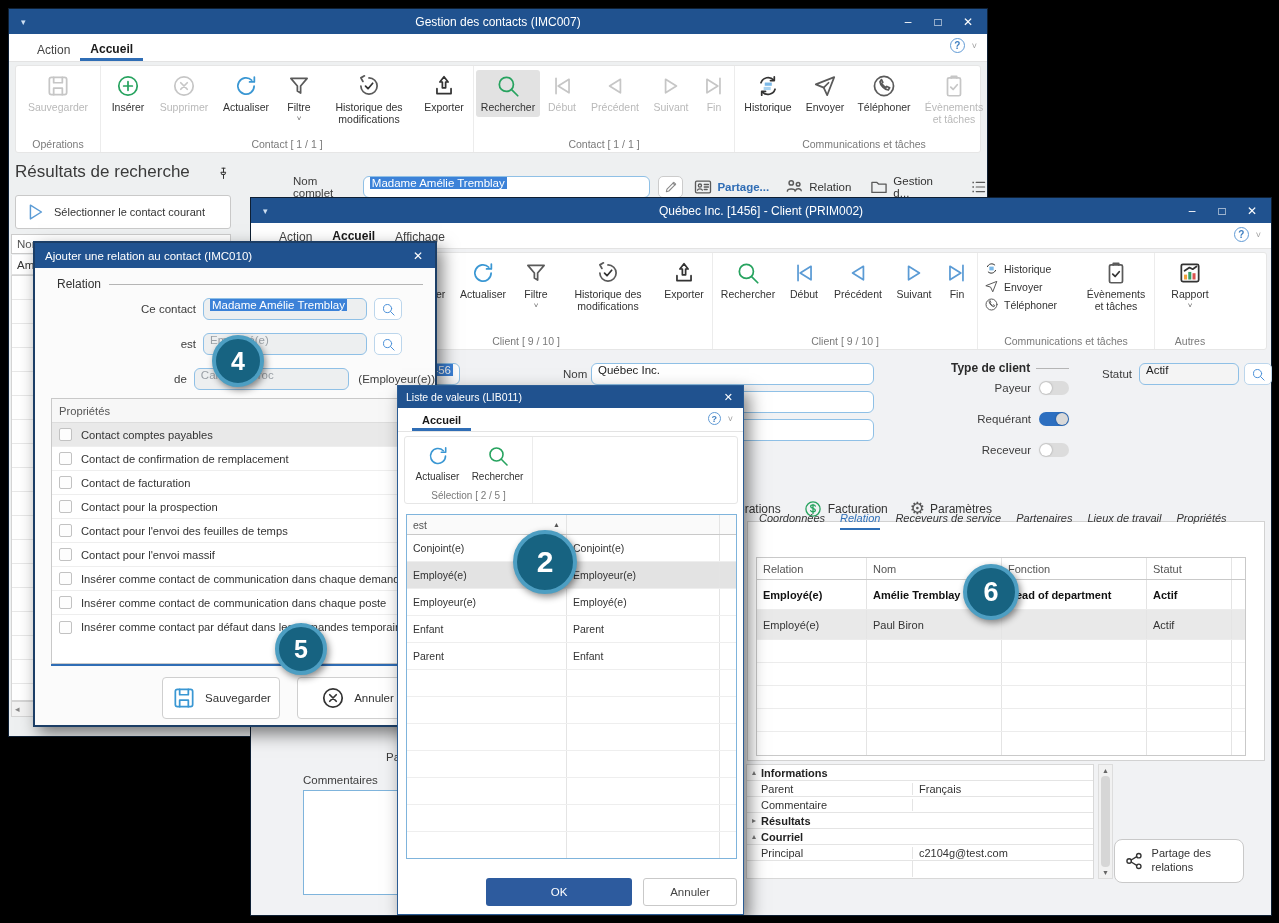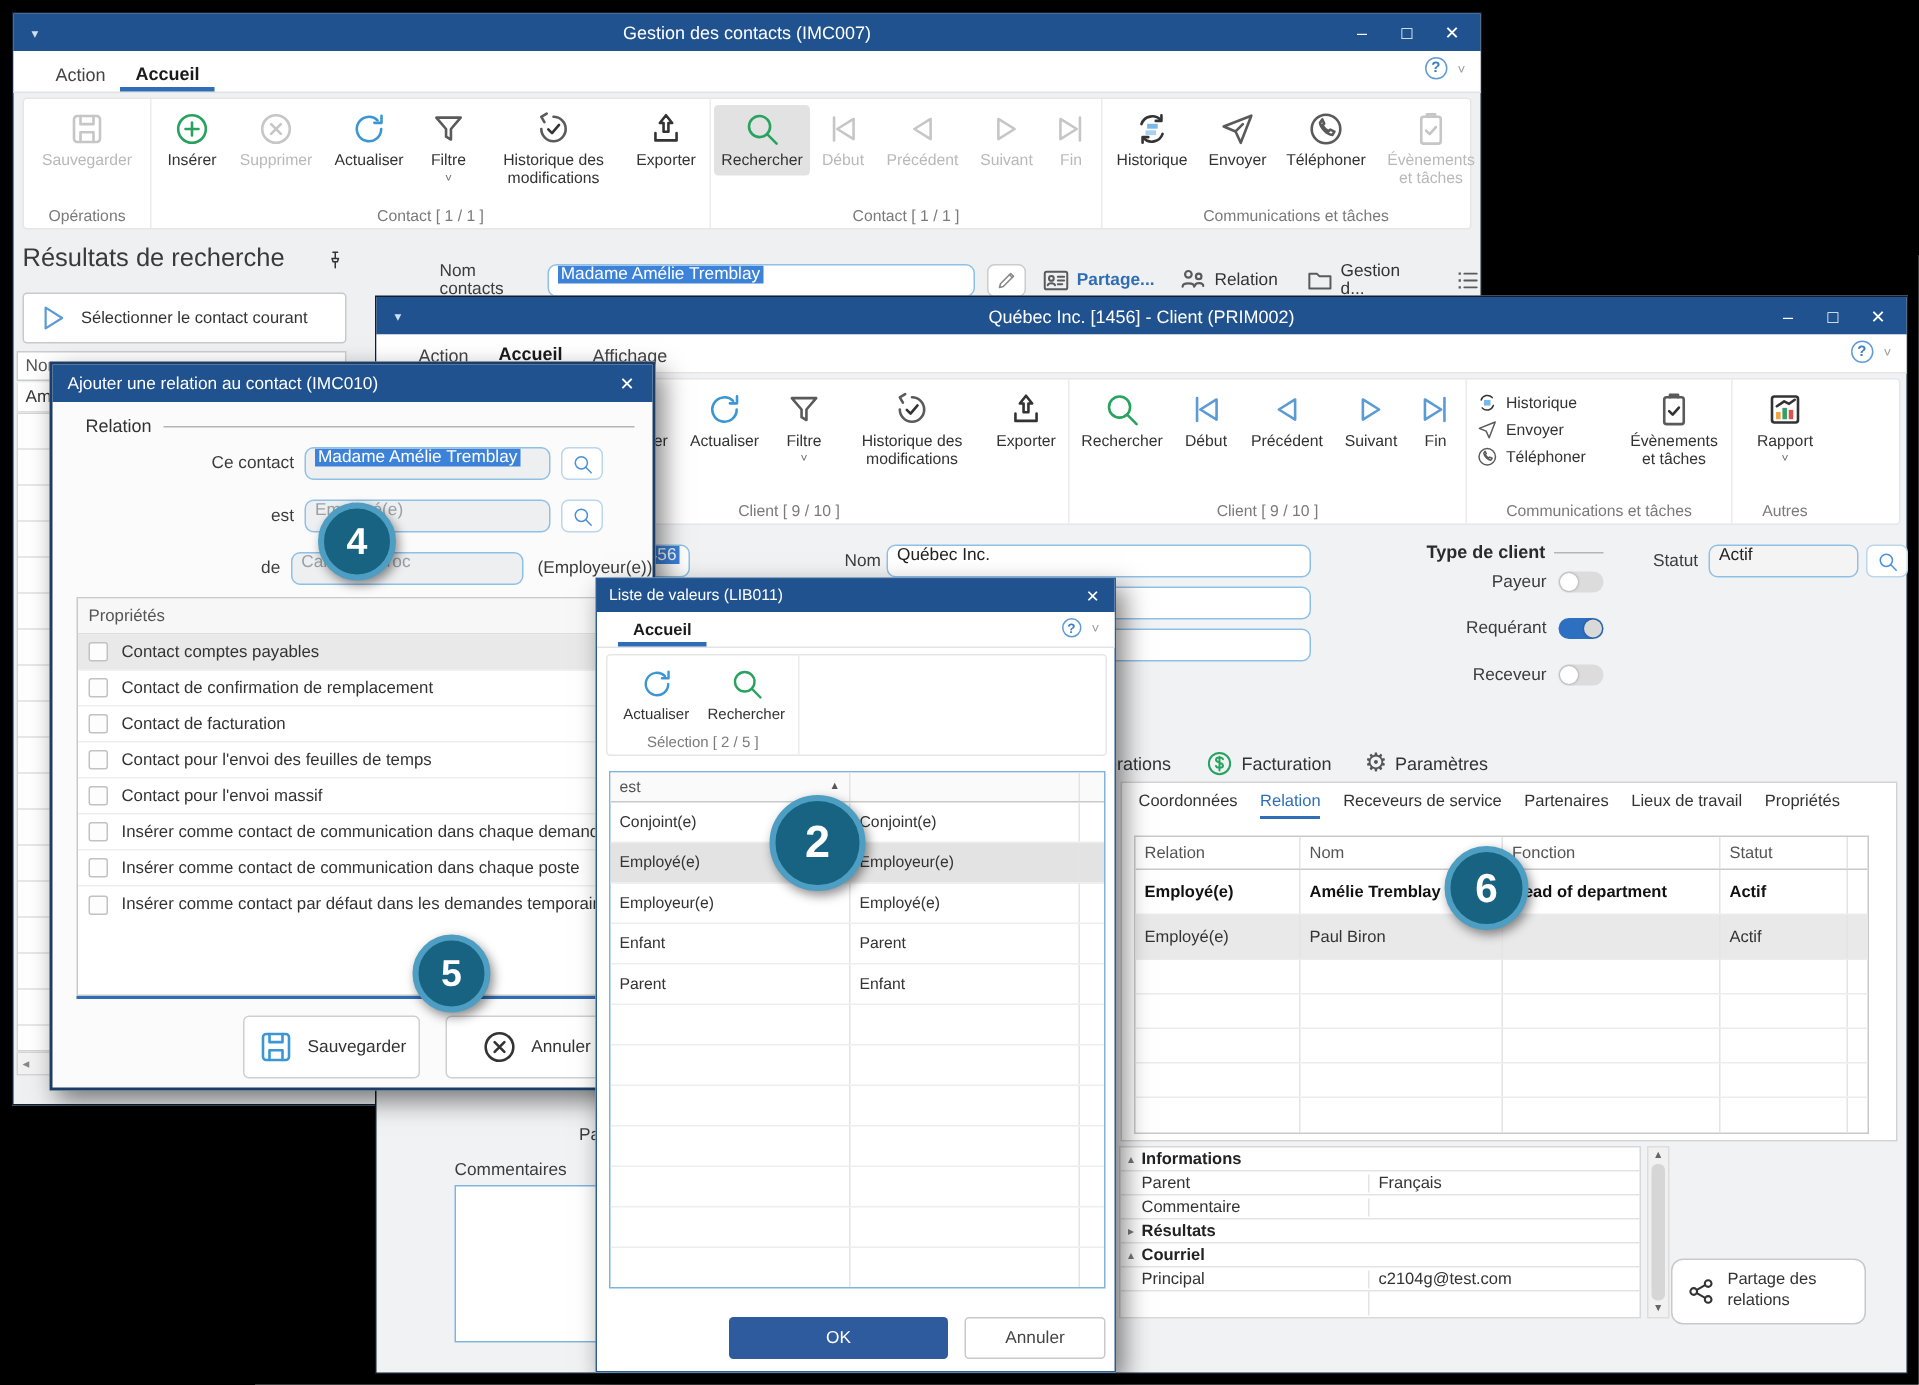--- a/index.html
+++ b/index.html
@@ -218,21 +218,21 @@
       <span style="font-size:11px;">Sélectionner le contact courant</span>
     </div>
     <div style="position:absolute; left:2px; top:80px; width:220px; height:20px; background:#fff; border:1px solid #ccc; display:flex; align-items:center; padding:0 5px; color:#555;">Nom</div>
     <div style="position:absolute; left:2px; top:101px; width:220px; height:20px; background:#fff; border:1px solid #e0e0e0; border-top:none; display:flex; align-items:center; padding:0 5px;">Amélie Tremblay</div>
     <div style="position:absolute; left:2px; top:121px; width:220px; height:426px; background:#fff; border:1px solid #d5d5d5; background-image:repeating-linear-gradient(180deg, transparent 0 23px, #e8e8e8 23px 24px);"></div>
     <div style="position:absolute; left:2px; top:547px; width:220px; height:16px; background:#f2f2f2; border:1px solid #d5d5d5; display:flex; align-items:center; padding-left:3px; color:#888; font-size:9px;">
       <span>◂</span>
     </div>
   </div>
   <div style="position:absolute; left:284px; top:166px; display:flex; align-items:center; gap:8px;">
-    <span class="lbl">Nom contacts</span>
+    <span class="lbl">Nom complet</span>
     <div class="fld" style="width:313px;">
         <span class="sel">Madame Amélie Tremblay</span>
       </div>
     <div class="mag" style="border-color:#ccc; color:#888;">
       <svg class="i" width="16" height="16" viewBox="0 0 24 24">
           <path d="M5 19l1-3.8L16.2 5l2.8 2.8L8.8 18z"></path>
           <path d="M15 6.2l2.8 2.8"></path>
         </svg>
     </div>
     <div style="display:flex; align-items:center; gap:4px; margin-left:2px;">
@@ -496,21 +496,21 @@
         </svg>
       <span style="font-size:12px;">Facturation</span>
     </div>
     <div style="display:flex; align-items:center; gap:5px;">
       <span style="font-size:17px; color:#555;">⚙</span>
       <span style="font-size:12px;">Paramètres</span>
     </div>
   </div>
 
   <div style="position:absolute; left:496px; top:323px; width:518px; height:240px; background:#fff; border:1px solid #d2d2d2;"></div>
-  <div style="position:absolute; left:508px; top:330px; display:flex; gap:15px; font-size:11px; color:#333;">
+  <div style="position:absolute; left:508px; top:314px; display:flex; gap:15px; font-size:11px; color:#333;font-style:italic;">
     <span style="padding-bottom:4px;">Coordonnées</span>
     <span style="color:#2e6fb7; border-bottom:2px solid #2e6fb7; padding-bottom:4px;">Relation</span>
     <span style="padding-bottom:4px;">Receveurs de service</span>
     <span style="padding-bottom:4px;">Partenaires</span>
     <span style="padding-bottom:4px;">Lieux de travail</span>
     <span style="padding-bottom:4px;">Propriétés</span>
   </div>
 
   <div style="position:absolute; left:505px; top:359px; width:490px; height:199px; background:#fff; border:1px solid #c9c9c9; font-size:11px;">
     <div style="display:flex; height:22px; border-bottom:1px solid #c9c9c9; color:#555;">
@@ -674,20 +674,24 @@
     <div style="height:24px; display:flex; align-items:center; gap:9px; padding:0 7px; border-bottom:1px solid #eee; white-space:nowrap;">
         <span class="cb"></span>
         <span>Contact de confirmation de remplacement</span>
       </div>
     <div style="height:24px; display:flex; align-items:center; gap:9px; padding:0 7px; border-bottom:1px solid #eee; white-space:nowrap;">
         <span class="cb"></span>
         <span>Contact de facturation</span>
       </div>
     <div style="height:24px; display:flex; align-items:center; gap:9px; padding:0 7px; border-bottom:1px solid #eee; white-space:nowrap;">
         <span class="cb"></span>
+        <span>Contact pour la prospection</span>
+      </div>
+    <div style="height:24px; display:flex; align-items:center; gap:9px; padding:0 7px; border-bottom:1px solid #eee; white-space:nowrap;">
+        <span class="cb"></span>
         <span>Contact pour l'envoi des feuilles de temps</span>
       </div>
     <div style="height:24px; display:flex; align-items:center; gap:9px; padding:0 7px; border-bottom:1px solid #eee; white-space:nowrap;">
         <span class="cb"></span>
         <span>Contact pour l'envoi massif</span>
       </div>
     <div style="height:24px; display:flex; align-items:center; gap:9px; padding:0 7px; border-bottom:1px solid #eee; white-space:nowrap;">
         <span class="cb"></span>
         <span>Insérer comme contact de communication dans chaque demande tempo</span>
       </div>

